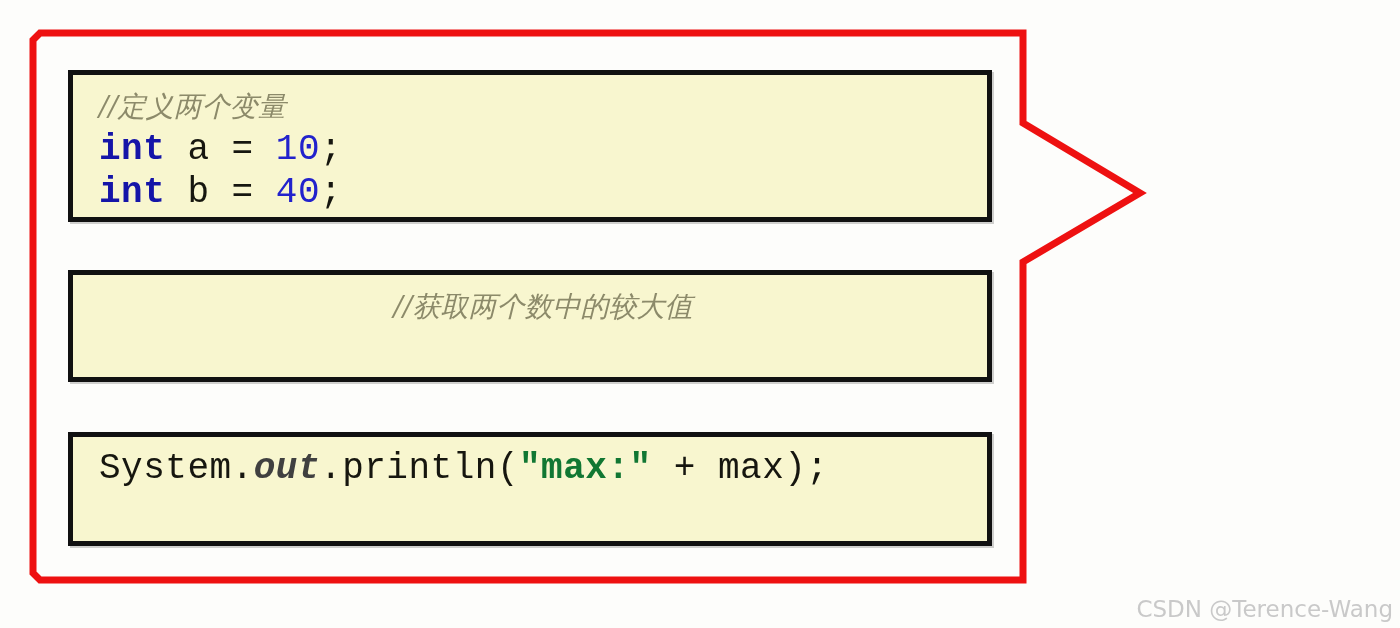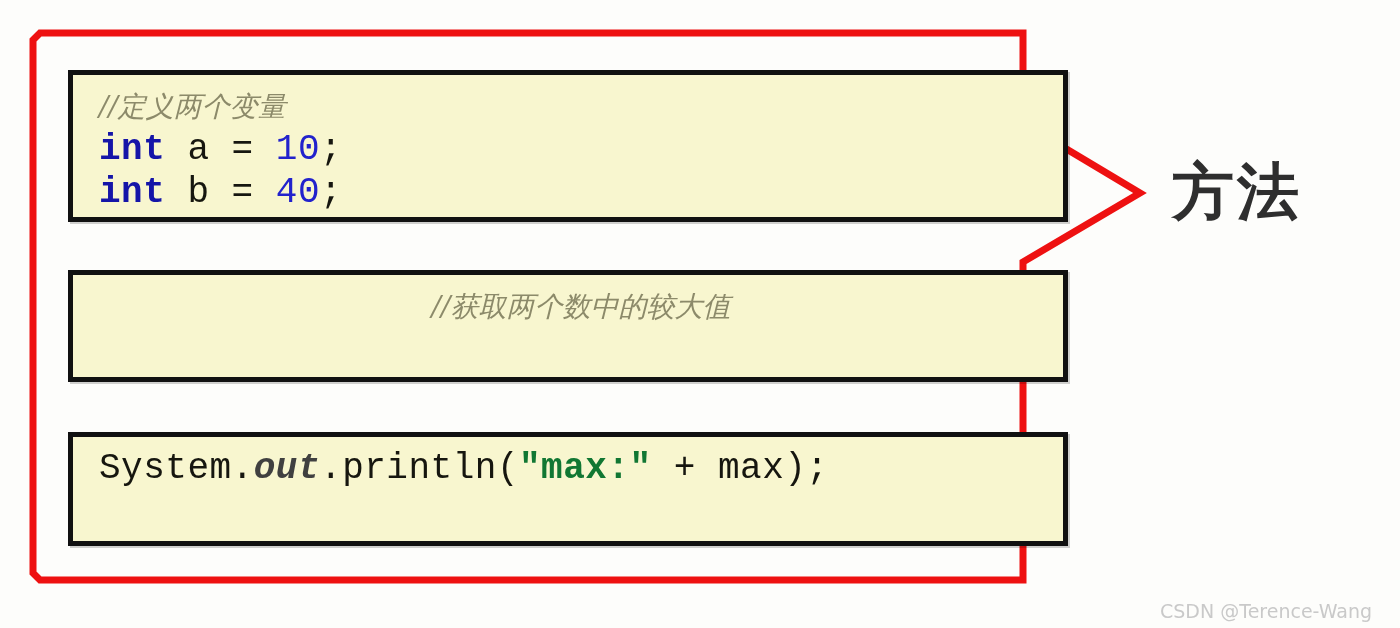--- a/index.html
+++ b/index.html
@@ -29,21 +29,21 @@
     left: 0; top: 0;
     width: 1400px;
     height: 628px;
     pointer-events: none;
   }
 
   
   .code-block {
     position: absolute;
     left: 68px;
-    width: 1000px;
+    width: 924px;
     background: #f8f6cf;
     border: 5px solid #111111;
     box-sizing: border-box;
     box-shadow: 2px 2px 0 rgba(0,0,0,0.18);
     padding: 10px 0 10px 26px;
   }
   #code-block-0 { top: 70px;  height: 152px; }
   #code-block-1 { top: 270px; height: 112px; text-align: center; }
   #code-block-2 { top: 432px; height: 114px; }
 
@@ -78,24 +78,24 @@
     font-size: 62px;
     font-weight: bold;
     color: #2e2e2e;
     letter-spacing: 3px;
     white-space: nowrap;
   }
 
   
   #watermark {
     position: absolute;
-    right: 28px;
+    right: 7px;
     bottom: 6px;
     font-family: "DejaVu Sans", "Liberation Sans", sans-serif;
-    font-size: 19px;
+    font-size: 23px;
     color: #c9c9c9;
     white-space: nowrap;
   }
 </style>
 </head>
 <body>
 
 <div id="canvas">
 
   <svg id="callout-svg" viewBox="0 0 1400 628" xmlns="http://www.w3.org/2000/svg">
@@ -109,17 +109,16 @@
   </div>
 
   <div class="code-block" id="code-block-1">
     <div class="code-line comment">//获取两个数中的较大值</div>
   </div>
 
   <div class="code-block" id="code-block-2">
     <div class="code-line"><span class="plain">System.</span><span class="field">out</span><span class="plain">.println(</span><span class="str">"max:"</span><span class="plain"> + max);</span></div>
   </div>
 
-  <div id="callout-label">方法</div>
 
   <div id="watermark">CSDN @Terence-Wang</div>
 
 </div>
 
 </body></html>

